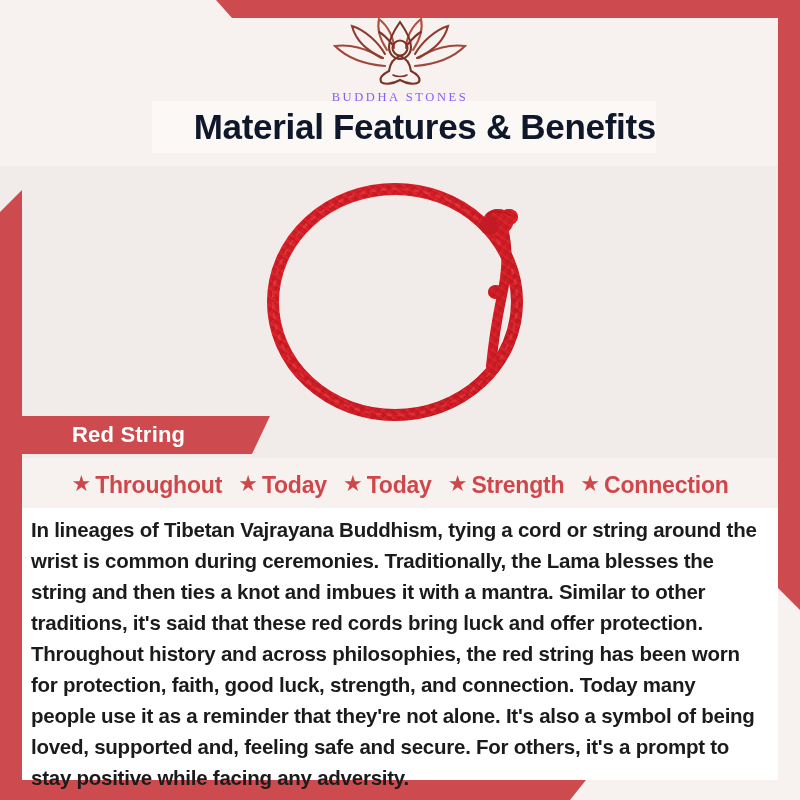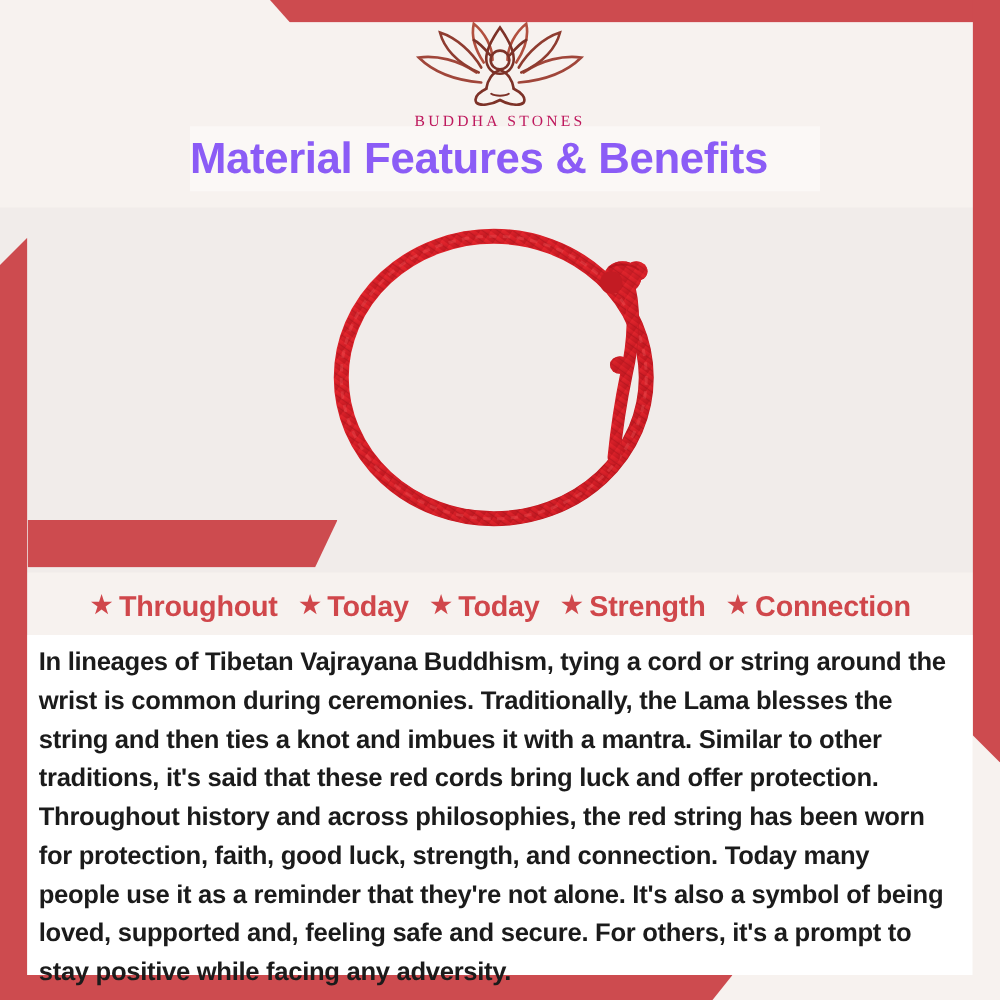--- a/index.html
+++ b/index.html
@@ -72,40 +72,40 @@
   .logo-mark {
     display: block;
     margin: 0 auto;
   }
   .logo-word {
     display: block;
     margin-top: 2px;
     font-family: "Liberation Serif", serif;
     font-size: 12.5px;
     letter-spacing: 2.6px;
-    color: #be185d;
+    color: #8b5cf6;
     text-align: center;
   }
 
   
   .headline-band {
     position: absolute;
     left: 152px; top: 101px;
     width: 504px; height: 52px;
     background: #fbf8f6;
   }
   .headline-text {
     position: absolute;
     left: 152px; top: 101px;
     width: 504px; height: 52px;
     line-height: 52px;
-    text-align: left;
+    text-align: right;
     font-size: 35px;
     font-weight: bold;
-    color: #8b5cf6;
+    color: #0f172a;
     letter-spacing: -0.3px;
     white-space: nowrap;
   }
 
   
   .product-area {
     position: absolute;
     left: 0; top: 166px;
     width: 800px; height: 292px;
   }
@@ -258,20 +258,21 @@
       <ellipse cx="254" cy="43" rx="9" ry="8" fill="url(#braid)" opacity="0.7"></ellipse>
       <ellipse cx="234" cy="52" rx="9" ry="9" fill="#c31b23"></ellipse>
       <path d="M232 40 C240 36 250 37 256 42" fill="none" stroke="#a81118" stroke-width="1.6" opacity="0.6"></path>
 
       <ellipse cx="241" cy="118" rx="8" ry="7" fill="#c81c24"></ellipse>
       <ellipse cx="241" cy="118" rx="8" ry="7" fill="url(#braid)" opacity="0.65"></ellipse>
     </svg>
   </div>
 
   <div class="label-banner"></div>
+  <div class="label-banner-text">Red String</div>
 
   <div class="benefits-row">
     <div class="benefit-item">
       <span class="benefit-star">★</span>
       <span class="benefit-label">Throughout</span>
     </div>
     <div class="benefit-item">
       <span class="benefit-star">★</span>
       <span class="benefit-label">Today</span>
     </div>

